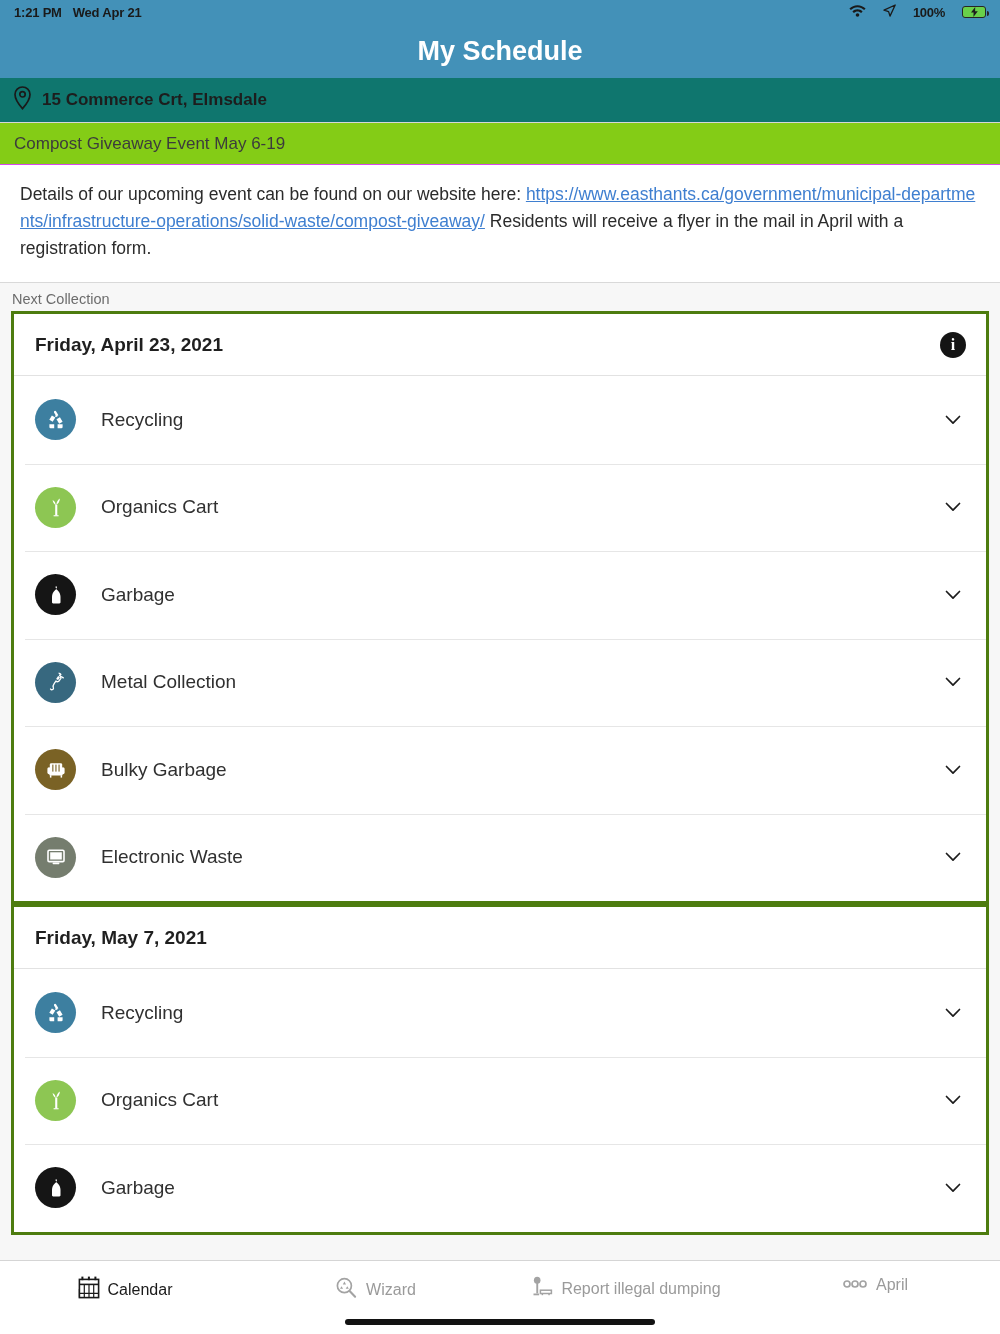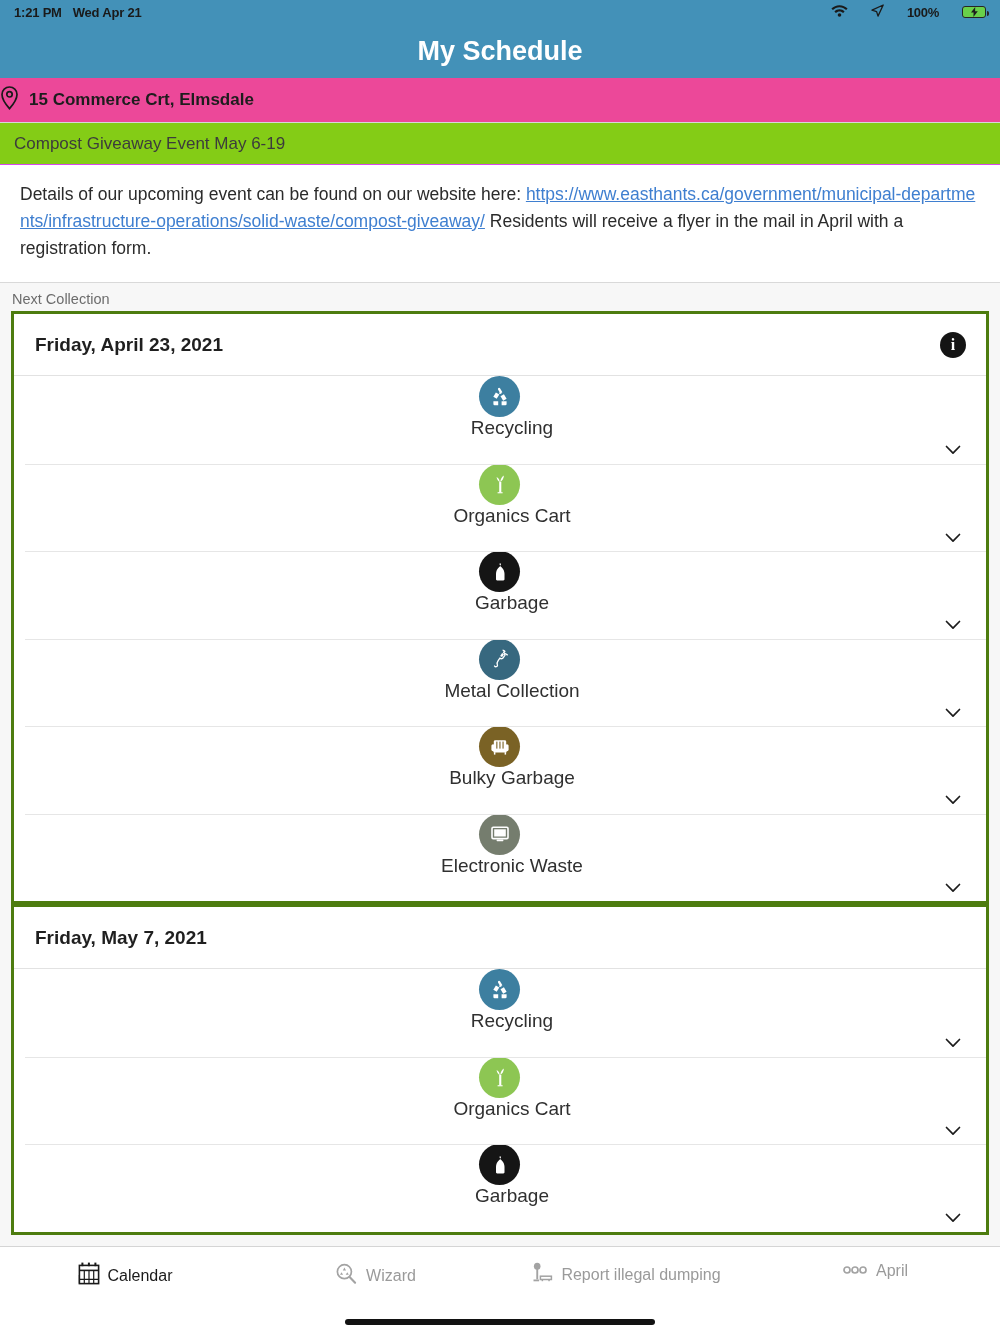--- a/index.html
+++ b/index.html
@@ -15,21 +15,21 @@
     height: 24px;
     background: #4391b8;
     display: flex;
     align-items: center;
     padding: 0 14px;
     color: #1a1a1a;
     font-size: 13px;
     font-weight: 600;
   }
   .sb-left { display: flex; align-items: center; gap: 11px; text-align: right; }
-  .sb-right { margin-left: auto; display: flex; align-items: center; gap: 23px; }
+  .sb-right { margin-left: auto; display: flex; align-items: center; gap: 17px; }
   .sb-time { letter-spacing: -0.2px; }
   .sb-date { letter-spacing: -0.2px; }
   .sb-pct { font-size: 13px; font-weight: 600; letter-spacing: -0.3px; }
   .batt {
     position: relative;
     width: 24px; height: 12px;
     border: 1px solid #262626;
     border-radius: 3px;
     background: #69d04a;
     display: flex; align-items: center; justify-content: center;
@@ -50,23 +50,23 @@
   }
   .header-title {
     color: #ffffff;
     font-size: 27px;
     font-weight: bold;
   }
 
   
   .addressbar {
     height: 45px;
-    background: #ec4899;
+    background: #0f766e;
     display: flex; align-items: center;
-    padding: 0 0;
+    padding: 0 13px;
     gap: 10px;
     border-bottom: 1px solid #d7d7d7;
   }
   .address-text {
     font-size: 17px;
     font-weight: bold;
     color: #1d1d1d;
   }
 
   
@@ -133,21 +133,20 @@
     font-family: "Liberation Serif", serif;
     display: flex; align-items: center; justify-content: center;
     line-height: 1;
   }
 
   .collection-row {
     height: 87.5px;
     display: flex; align-items: center;
     padding: 0 22px 0 21px;
     position: relative;
-    flex-direction: column;
   }
   .collection-row + .collection-row::before {
     content: "";
     position: absolute; left: 11px; right: 0; top: 0;
     height: 1px; background: #e6e6e6;
   }
   .ic {
     width: 41px; height: 41px;
     border-radius: 50%;
     display: flex; align-items: center; justify-content: center;
@@ -161,21 +160,21 @@
   }
   .chev {
     margin-left: auto;
     width: 22px; height: 22px;
   }
 
   
   .tabbar {
     position: absolute;
     left: 0; right: 0; bottom: 0;
-    height: 88px;
+    height: 74px;
     background: #ffffff;
     border-top: 1px solid #d5d5d5;
     display: flex;
     align-items: flex-start;
     padding-top: 15px;
   }
   .tab {
     flex: 1;
     display: flex; align-items: center; justify-content: center;
     gap: 8px;

